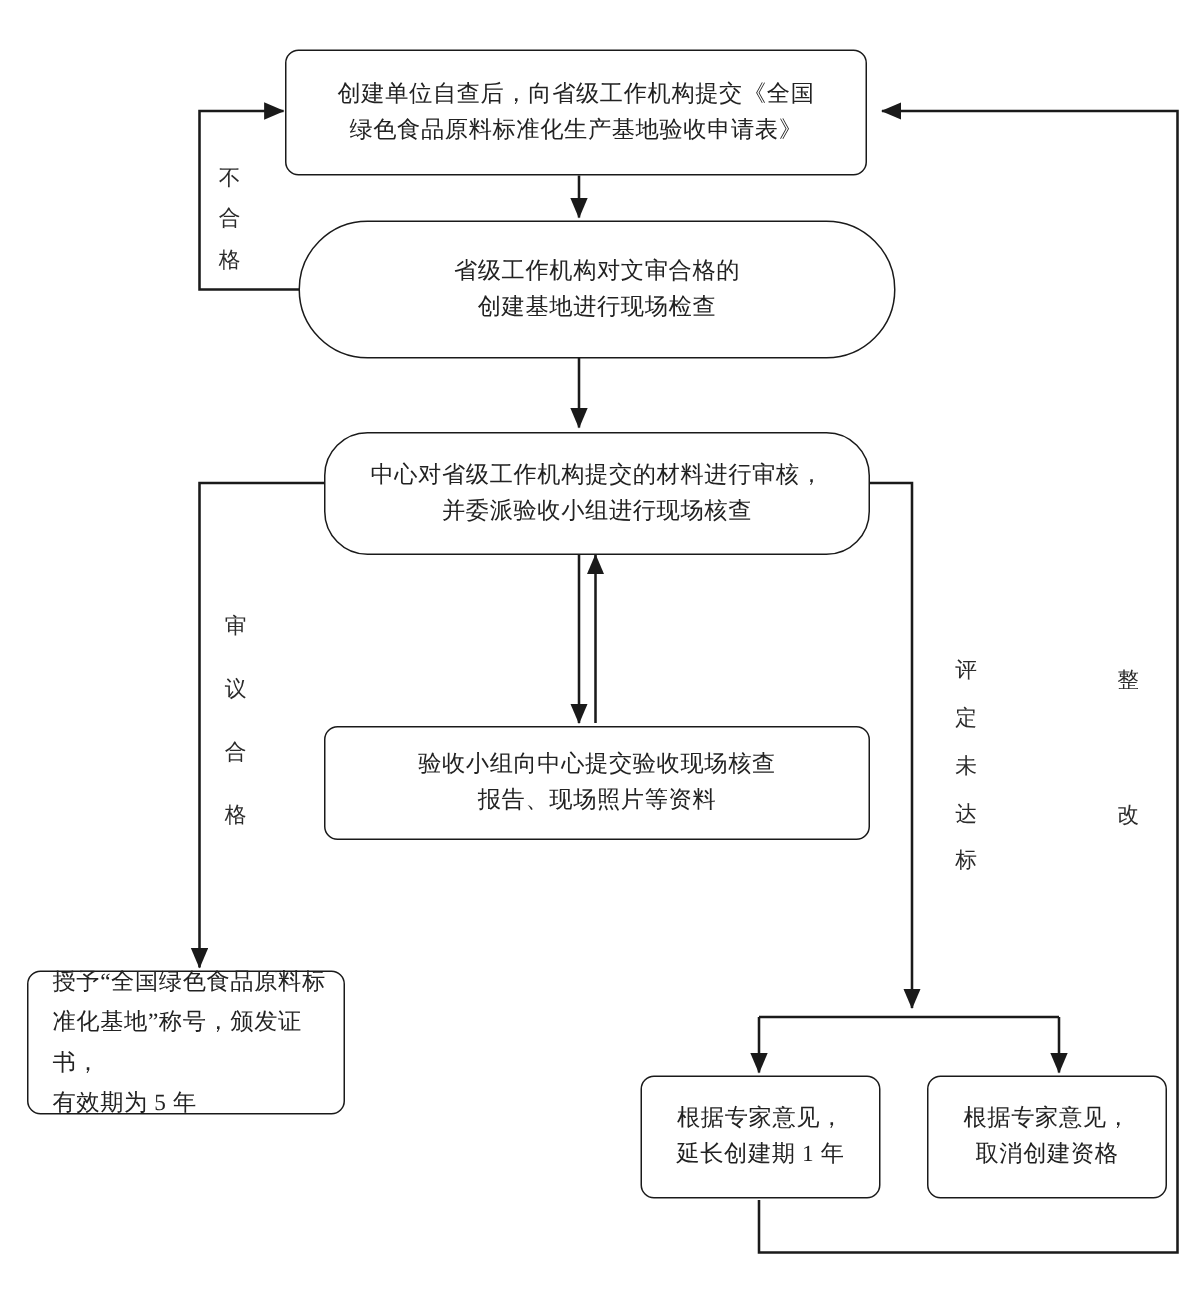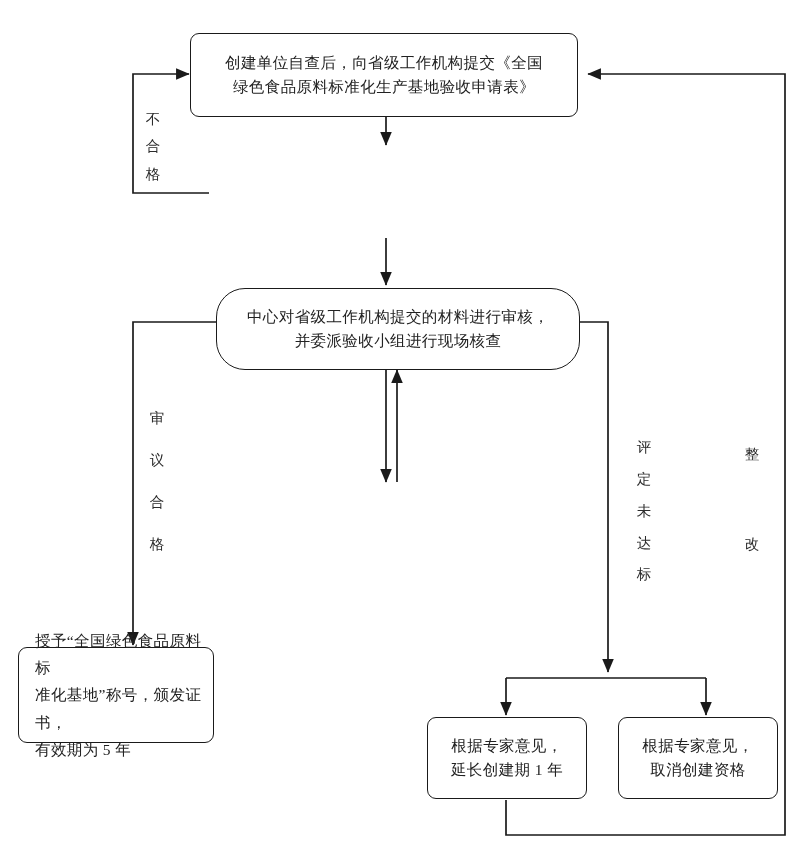--- a/index.html
+++ b/index.html
@@ -93,28 +93,36 @@
 
       <path d="M506,800 L506,835 L785,835 L785,74 L588,74" marker-end="url(#ah)"></path>
     </g>
   </svg>
 
   <div class="node rounded" style="left:190px; top:33px; width:388px; height:84px;">
     <span>创建单位自查后，向省级工作机构提交《全国
 绿色食品原料标准化生产基地验收申请表》</span>
   </div>
 
+  <div class="node stadium" style="left:199px; top:147px; width:398px; height:92px;">
+    <span>省级工作机构对文审合格的
+创建基地进行现场检查</span>
+  </div>
 
   <div class="node rounded" style="left:216px; top:288px; width:364px; height:82px;border-radius:29px;">
     <span>中心对省级工作机构提交的材料进行审核，
 并委派验收小组进行现场核查</span>
   </div>
 
+  <div class="node rounded" style="left:216px; top:484px; width:364px; height:76px;">
+    <span>验收小组向中心提交验收现场核查
+报告、现场照片等资料</span>
+  </div>
 
-  <div class="node rounded leftalign" style="left:18px; top:647px; width:196px; height:96px;">
+  <div class="node rounded leftalign" style="left:18px; top:647px; width:212px; height:96px;">
     <span>授予“全国绿色食品原料标
 准化基地”称号，颁发证书，
 有效期为 5 年</span>
   </div>
 
   <div class="node rounded" style="left:427px; top:717px; width:160px; height:82px;">
     <span>根据专家意见，
 延长创建期 1 年</span>
   </div>
 

